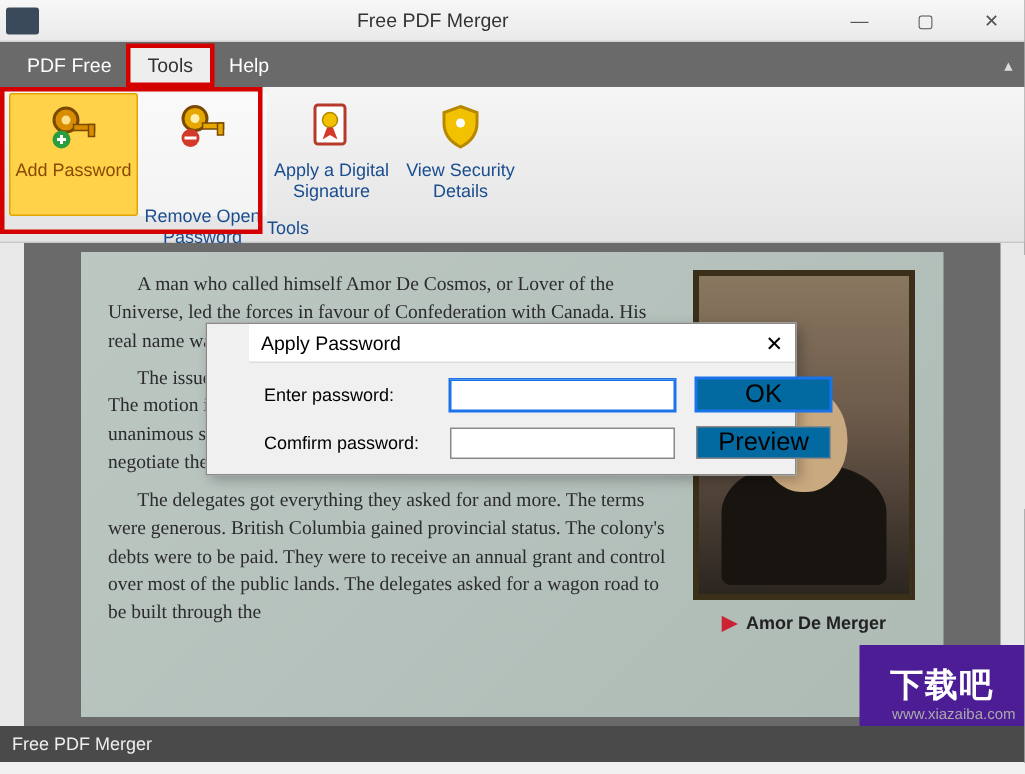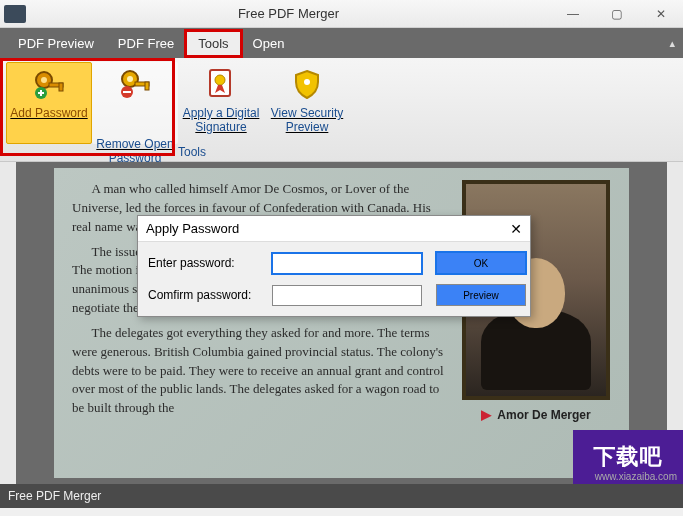--- a/index.html
+++ b/index.html
@@ -10,21 +10,21 @@
 .titlebar .title { flex: 1; text-align: center; font-size: 13px; color: #333; }
 .winbtns { display: flex; }
 .winbtn { width: 44px; height: 28px; display:flex; align-items:center; justify-content:center; color:#555; }
 
 .menubar { height: 30px; background: #6a6a6a; display: flex; align-items: center; padding: 0 6px; color: #fff; position: relative; }
 .menuitem { padding: 5px 12px; font-size: 13px; }
 .menuitem.active { background:#eeeeee; color:#333; }
 .menuitem.highlight { outline: 3px solid #d40000; outline-offset: -1px; }
 .menubar .up { position:absolute; right:8px; color:#ddd; font-size:11px; }
 
-.ribbon { background: linear-gradient(#f5f5f5,#e4e4e4); border-bottom: 1px solid #c8c8c8; height: 104px; display:flex; position:relative;text-decoration:underline; }
+.ribbon { background: linear-gradient(#f5f5f5,#e4e4e4); border-bottom: 1px solid #c8c8c8; height: 104px; display:flex; position:relative; }
 .ribbon-group { display:flex; align-items:flex-start; padding: 4px 6px 2px 6px; }
 .ribbon-btn { width: 86px; height: 82px; display:flex; flex-direction:column; align-items:center; justify-content:flex-start; text-align:center; padding:4px 2px; color:#1a4d8f; font-size: 12px; border:1px solid transparent; border-radius:2px; }
 .ribbon-btn .icn { height: 36px; display:flex; align-items:center; justify-content:center; }
 .ribbon-btn .lbl { margin-top: 4px; line-height:1.15; }
 .ribbon-btn.sel { background: #ffd24a; border-color:#e0a500; color:#8a4b00; }
 .ribbon-btn.hov { background: rgba(255,255,255,0.5); gap: 33px; }
 .ribbon .group-label { position:absolute; left:178px; bottom:2px; font-size:12px; color:#1a4d8f; }
 .red-box-1 { position:absolute; left:0; top:0; width:175px; height:98px; border:3px solid #d40000; pointer-events:none; }
 
 .content { position:relative; height: 322px; background:#6a6a6a; display:flex; }
@@ -35,51 +35,50 @@
 .page p { text-indent: 1.5em; margin-bottom: 6px; }
 .page .imgcol { width: 150px; display:flex; flex-direction:column; align-items:center; }
 .portrait { width: 148px; height: 220px; background: linear-gradient(180deg,#8a7760 0%, #6b594a 45%, #2b2520 100%); border:4px solid #3a2f18; position:relative; }
 .portrait::after{ content:""; position:absolute; left:50%; top:35%; width:58px; height:70px; background:#c9a97f; border-radius:50% 50% 48% 48%; transform:translateX(-50%);}
 .portrait::before{ content:""; position:absolute; left:50%; bottom:6px; width:110px; height:80px; background:#181410; border-radius:40% 40% 6px 6px; transform:translateX(-50%);}
 .caption { margin-top:6px; display:flex; align-items:center; gap:6px; font-family: "Segoe UI", sans-serif; font-size:12px; font-weight:bold; color:#222;}
 .caption .arrow { color:#c23; font-size:13px; }
 
 .statusbar { height: 24px; background:#4a4a4a; color:#eee; font-size:12px; display:flex; align-items:center; padding:0 8px; }
 
-.dialog { position:absolute; left:137px; top:215px; width:394px; height:102px; background:#f0f0f0; border:1px solid #8a8a8a; box-shadow: 3px 3px 8px rgba(0,0,0,.25); }
+.dialog { position:absolute; left:137px; top:215px; width:394px; height:102px; background:#f0f0f0; border:1px solid #8a8a8a; box-shadow: 3px 3px 8px rgba(0,0,0,.25); padding-left: 28px; }
 .dialog .dtitle { height:26px; background:#fff; border-bottom:1px solid #ddd; display:flex; align-items:center; justify-content:space-between; padding: 0 8px; font-size:13px; }
 .dialog .dclose { font-size:14px; cursor:pointer; }
 .dialog .dbody { padding: 8px 10px; display:grid; grid-template-columns: 110px 150px 90px; grid-template-rows: 26px 26px; gap: 6px 14px; align-items:center; }
 .dialog label { font-size:12px; }
 .dialog input[type=password] { height:21px; border:1px solid #888; width:100%; padding:0 4px; }
 .dialog input.focus { border:1px solid #1a73e8; outline:1px solid #1a73e8; }
-.dialog button { height:22px; border:1px solid #888; background:#3b82f6; font-size:10px; }
+.dialog button { height:22px; border:1px solid #888; background:#0369a1; font-size:17px; }
 .dialog button.primary { outline:1px solid #1a73e8; border-color:#1a73e8; }
 
 .watermark { position:absolute; right:0; bottom:32px; width:110px; height:54px; background:#4c1d95; color:#fff; font-weight:bold; font-size:22px; display:flex; align-items:center; justify-content:center; letter-spacing:1px; }
 .watermark .sub { position:absolute; bottom:2px; right:6px; font-size:10px; color:#aaa; letter-spacing:0; font-weight:normal;}
 </style>
 </head>
 <body>
 
 <div class="titlebar">
   <div class="icon-slot"></div>
   <div class="title">Free PDF Merger</div>
   <div class="winbtns">
     <div class="winbtn">—</div>
     <div class="winbtn">▢</div>
     <div class="winbtn">✕</div>
   </div>
 </div>
 
 <div class="menubar">
-  <div class="menuitem">PDF Preview</div>
   <div class="menuitem">PDF Free</div>
   <div class="menuitem active highlight">Tools</div>
-  <div class="menuitem">Open</div>
+  <div class="menuitem">Help</div>
   <div class="up">▴</div>
 </div>
 
 <div class="ribbon">
   <div class="ribbon-group">
     <div class="ribbon-btn sel">
       <div class="icn">
         <svg width="34" height="34" viewBox="0 0 34 34">
             <circle cx="12" cy="12" r="8" fill="#d98c00" stroke="#7a4a00" stroke-width="2"></circle>
             <circle cx="12" cy="12" r="3" fill="#ffe08a"></circle>
@@ -114,21 +113,21 @@
       </div>
       <div class="lbl">Apply a Digital Signature</div>
     </div>
     <div class="ribbon-btn">
       <div class="icn">
         <svg width="30" height="34" viewBox="0 0 30 34">
             <path d="M15 3l11 4v7c0 8-5 13-11 16C9 27 4 22 4 14V7z" fill="#f2c200" stroke="#b58800" stroke-width="2"></path>
             <circle cx="15" cy="14" r="3" fill="#fff"></circle>
           </svg>
       </div>
-      <div class="lbl">View Security Preview</div>
+      <div class="lbl">View Security Details</div>
     </div>
   </div>
   <div class="group-label">Tools</div>
   <div class="red-box-1"></div>
 </div>
 
 <div class="content">
   <div class="scrollside"></div>
   <div class="page-area">
     <div class="page">

